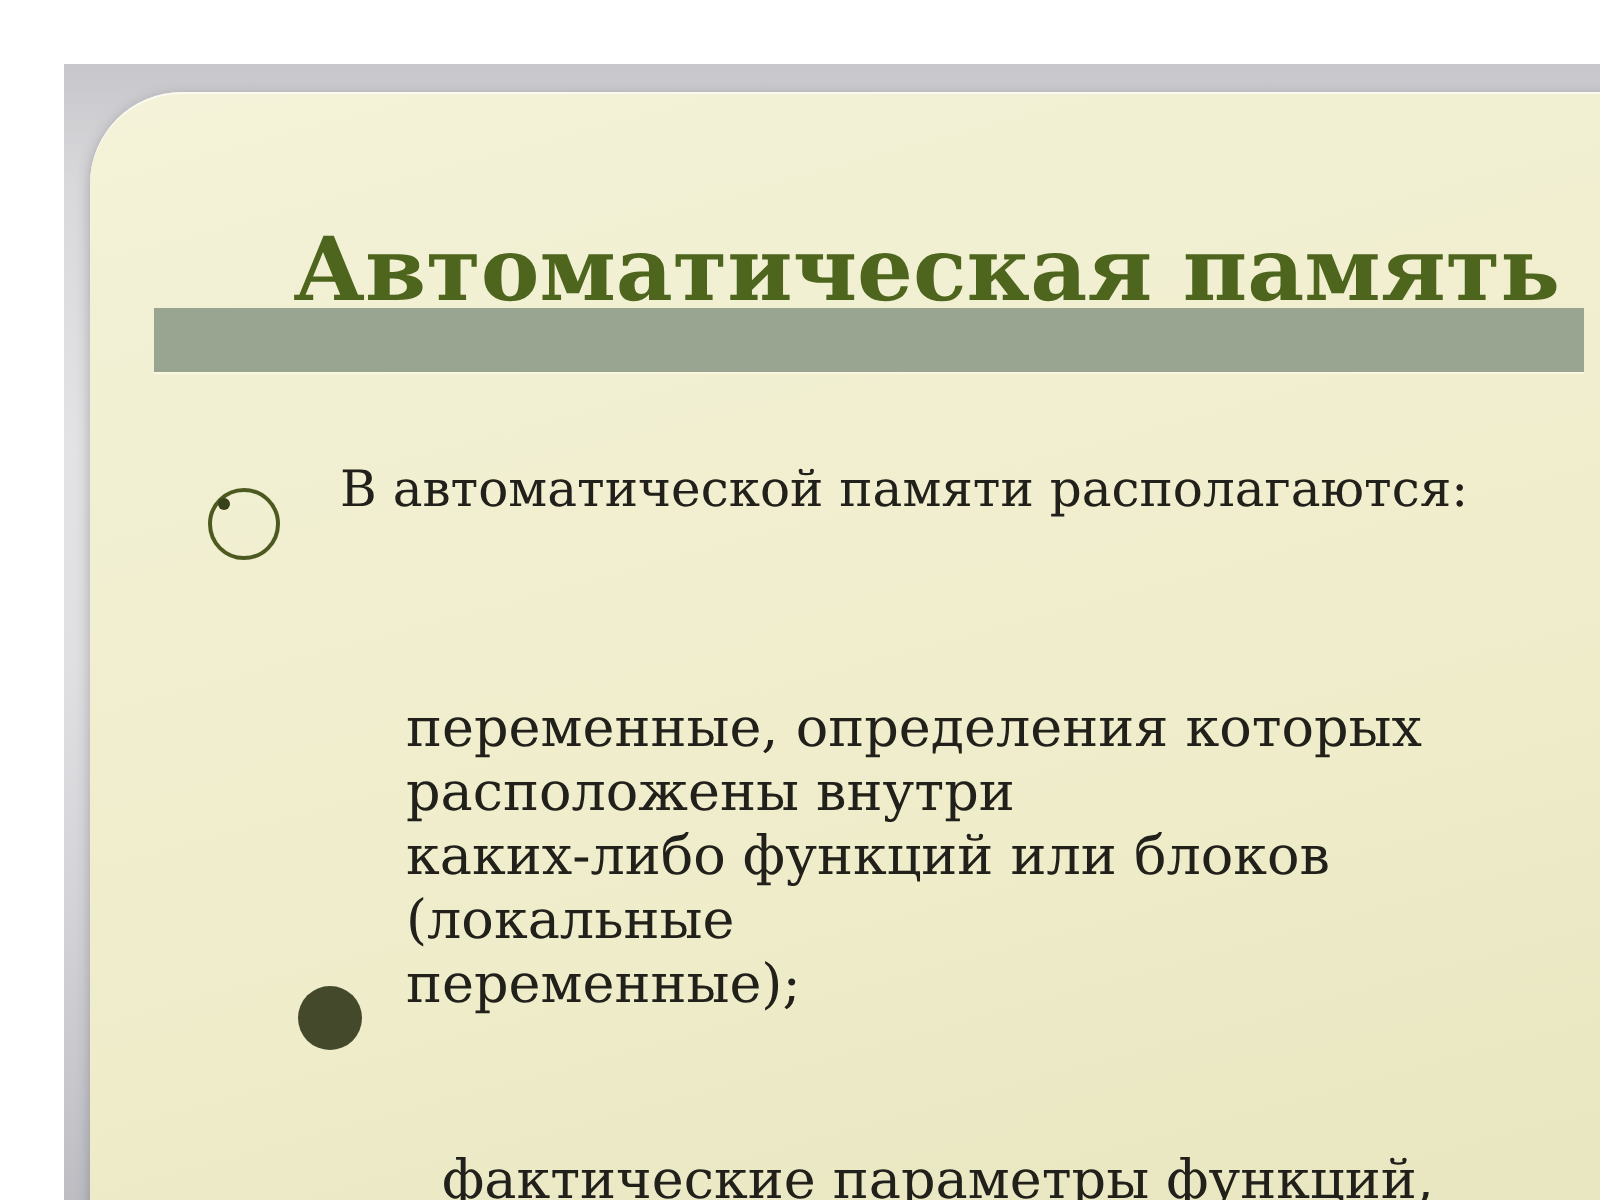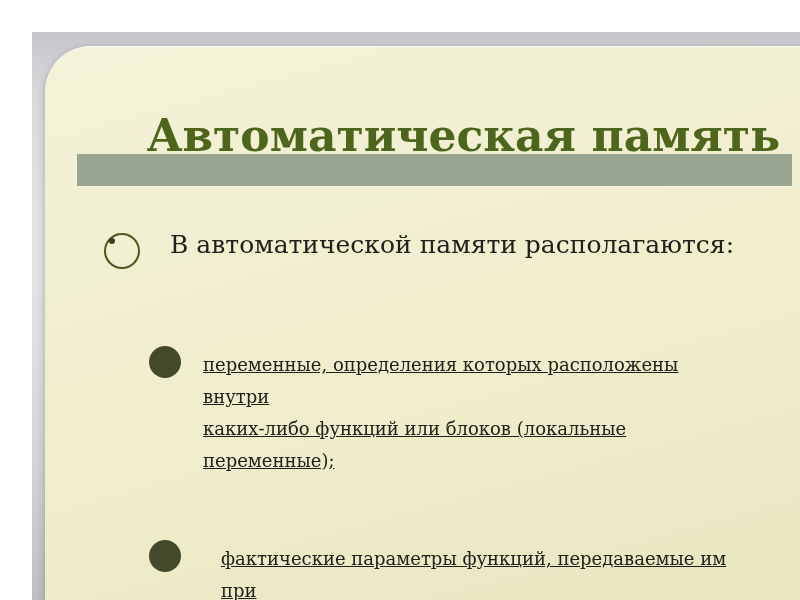--- a/index.html
+++ b/index.html
@@ -40,21 +40,21 @@
     background: #9aa591;
     box-shadow: 0 1px 0 #f9f7e0;
   }
   .content {
     position: absolute;
     top: 131px; left: 27px; right: 18px;
     color: #21201a;
   }
   .bullet-item {
     display: flex;
-    align-items: center;
+    align-items: flex-end;
     font-size: 25px;
     line-height: 39px;
   }
   .ring-bullet {
     flex: 0 0 auto;
     width: 16px; height: 16px;
     margin-top: 13px;
     margin-right: 14px;
     border: 2px solid #4c5a20;
     border-radius: 50%;
@@ -64,25 +64,24 @@
     content: "";
     position: absolute;
     left: 3px; top: 3px;
     width: 6px; height: 6px;
     border-radius: 50%;
     background: #37411a;
   }
   .sub-list { margin: 5px 0 0 0; }
   .sub-item {
     display: flex;
-    align-items: flex-start;
+    align-items: flex-end;
     padding-left: 45px;
-    font-size: 18px;
+    font-size: 27px;
     line-height: 32px;
-    text-decoration: underline;
   }
   .sub-item + .sub-item { margin-top: 2px; gap: 18px; }
   .dot-bullet {
     flex: 0 0 auto;
     width: 7px; height: 7px;
     margin-top: 13px;
     margin-right: 6px;
     border-radius: 50%;
     background: #44492c;
   }

